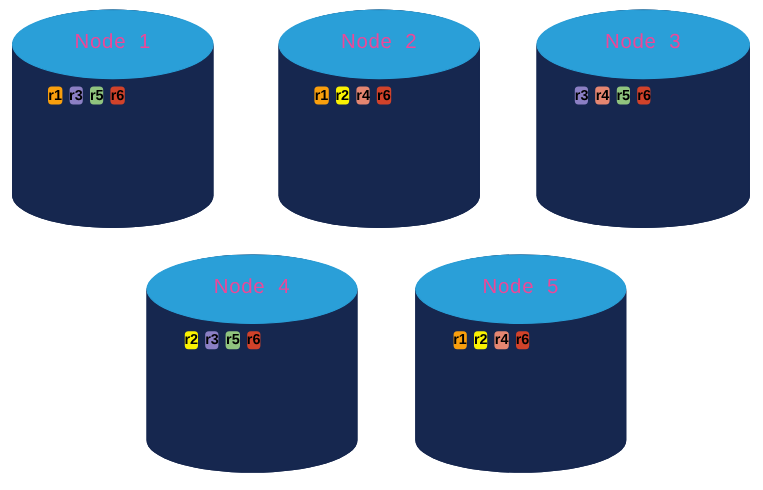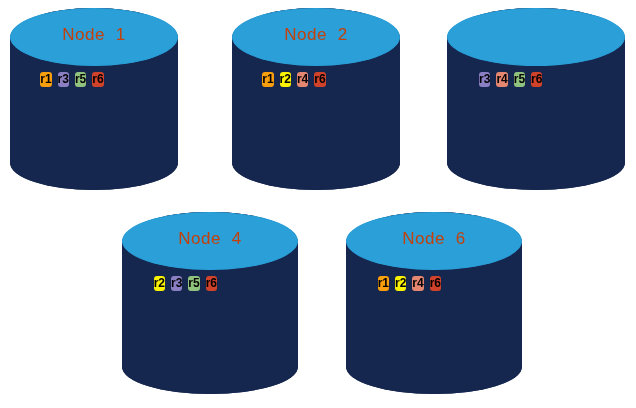--- a/index.html
+++ b/index.html
@@ -54,21 +54,21 @@
 
   .node-title {
     position: absolute;
     left: 0;
     top: 0;
     width: 100%;
     height: 30%;
     display: flex;
     align-items: center;
     justify-content: center;
-    color: #c2410c;
+    color: #ec4899;
     font-size: 17px;
     font-weight: 400;
     letter-spacing: 0.6px;
     white-space: pre;
     z-index: 4;
   }
 
   
   .replicas {
     position: absolute;
@@ -125,20 +125,21 @@
       <div class="replica" style="background: rgb(249, 159, 13);">r1</div>
       <div class="replica" style="background: rgb(250, 242, 2);">r2</div>
       <div class="replica" style="background: rgb(229, 134, 113);">r4</div>
       <div class="replica" style="background: rgb(209, 66, 42);">r6</div>
     </div>
   </div>
 
   <div class="node node-3">
     <div class="node-body"></div>
     <div class="node-cap"></div>
+    <div class="node-title">Node  3</div>
     <div class="replicas">
       <div class="replica" style="background: rgb(139, 127, 196);">r3</div>
       <div class="replica" style="background: rgb(229, 134, 113);">r4</div>
       <div class="replica" style="background: rgb(144, 196, 126);">r5</div>
       <div class="replica" style="background: rgb(209, 66, 42);">r6</div>
     </div>
   </div>
 
   <div class="node node-4">
     <div class="node-body"></div>
@@ -148,21 +149,21 @@
       <div class="replica" style="background: rgb(250, 242, 2);">r2</div>
       <div class="replica" style="background: rgb(139, 127, 196);">r3</div>
       <div class="replica" style="background: rgb(144, 196, 126);">r5</div>
       <div class="replica" style="background: rgb(209, 66, 42);">r6</div>
     </div>
   </div>
 
   <div class="node node-5">
     <div class="node-body"></div>
     <div class="node-cap"></div>
-    <div class="node-title">Node  6</div>
+    <div class="node-title">Node  5</div>
     <div class="replicas">
       <div class="replica" style="background: rgb(249, 159, 13);">r1</div>
       <div class="replica" style="background: rgb(250, 242, 2);">r2</div>
       <div class="replica" style="background: rgb(229, 134, 113);">r4</div>
       <div class="replica" style="background: rgb(209, 66, 42);">r6</div>
     </div>
   </div>
 
 </div>
 

